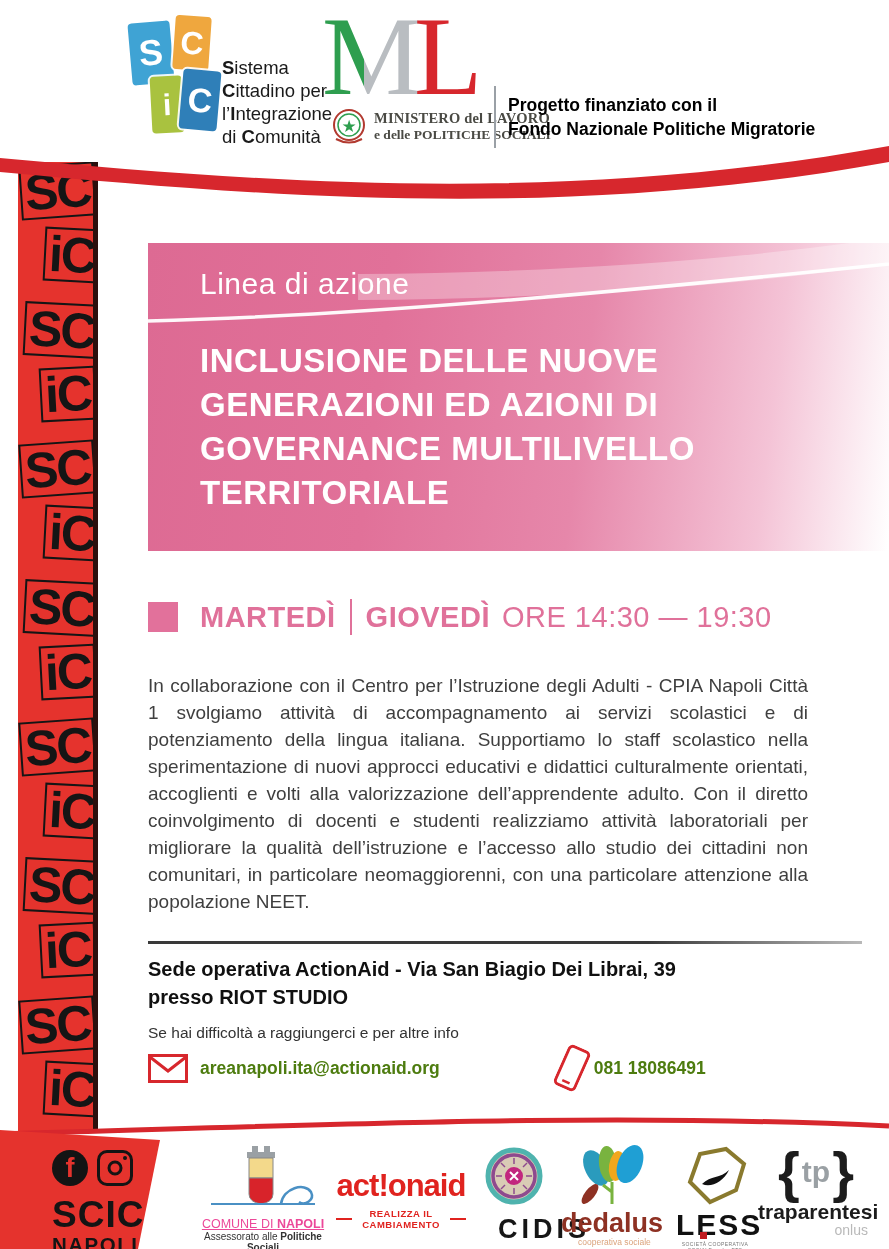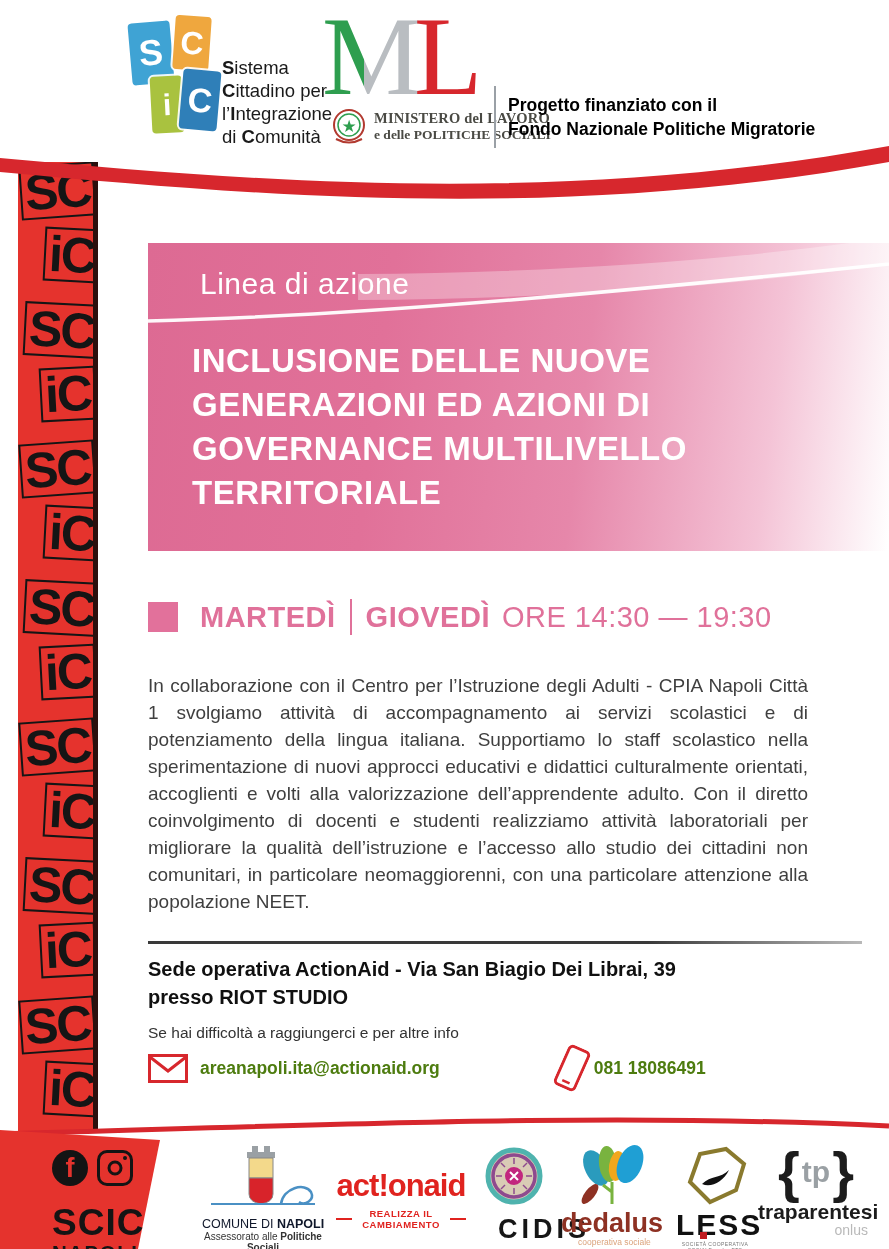--- a/index.html
+++ b/index.html
@@ -22,21 +22,21 @@
   .strip-unit{height:139px;position:relative;color:#151515;font-weight:bold;line-height:.92;}
   .su-a,.su-b{position:absolute;font-size:50px;letter-spacing:-2px;border:2px solid #151515;padding:2px 3px;background:transparent;}
   .su-a{left:2px;top:2px;transform:rotate(-4deg);}
   .su-b{left:26px;top:66px;transform:rotate(3deg);}
   .strip-unit:nth-child(even) .su-a{transform:rotate(3deg);left:6px;}
   .strip-unit:nth-child(even) .su-b{transform:rotate(-3deg);left:22px;}
   
   .banner{position:absolute;left:100px;top:243px;width:789px;height:308px;
           background:linear-gradient(97deg,#dd6a93 0%,#e17199 30%,#e687aa 55%,#f4c3d6 78%,#ffffff 94%);margin-left:48px;}
   .kicker{position:absolute;left:52px;top:24px;color:#fff;font-size:30px;font-weight:500;letter-spacing:.5px;}
-  .banner-title{position:absolute;left:44px;top:96px;color:#fff;font-size:33px;font-weight:800;
+  .banner-title{position:absolute;left:52px;top:96px;color:#fff;font-size:33px;font-weight:800;
                 line-height:44px;letter-spacing:.5px;}
   .banner svg{position:absolute;left:0;top:0;}
   
   .schedule{position:absolute;left:148px;top:599px;display:flex;align-items:center;color:#e0719a;}
   .sched-square{width:30px;height:30px;background:#e2719b;margin-right:22px;}
   .sched-day{font-size:29px;font-weight:800;letter-spacing:.5px;}
   .sched-sep{width:2px;height:36px;background:#e0719a;margin:0 14px;}
   .sched-time{font-size:29px;font-weight:400;margin-left:12px;letter-spacing:.5px;}
   
   .paragraph{position:absolute;left:148px;top:672px;width:660px;font-size:19px;line-height:27px;
@@ -54,24 +54,24 @@
   .red-poly{position:absolute;left:0;top:1120px;width:175px;height:129px;background:#e5332d;
             clip-path:polygon(0 10px,160px 20px,138px 129px,0 129px);}
   .social{position:absolute;left:52px;top:1150px;color:#141414;}
   .social-icons{display:flex;gap:9px;align-items:center;}
   .fb{width:36px;height:36px;border-radius:50%;background:#141414;display:flex;align-items:center;
       justify-content:center;color:#e5332d;font-weight:bold;font-size:27px;}
   .ig{width:36px;height:36px;border:3.5px solid #141414;border-radius:10px;position:relative;}
   .ig .lens{position:absolute;left:50%;top:50%;width:15px;height:15px;border:3.5px solid #141414;
             border-radius:50%;transform:translate(-50%,-50%);}
   .ig .dot{position:absolute;right:3px;top:3px;width:4px;height:4px;background:#141414;border-radius:50%;}
-  .social-top{font-size:37px;font-weight:900;letter-spacing:1px;margin-top:18px;line-height:1;}
+  .social-top{font-size:37px;font-weight:900;letter-spacing:1px;margin-top:10px;line-height:1;}
   .social-bottom{font-size:20.5px;font-weight:800;letter-spacing:1.5px;line-height:1.2;}
   .logo-block{position:absolute;text-align:center;}
-  .comune-t1{font-size:12.5px;color:#0f172a;margin-top:3px;}
+  .comune-t1{font-size:12.5px;color:#ec4899;margin-top:3px;text-decoration:underline;}
   .comune-t1 .b,.comune-t2 .b{font-weight:bold;}
   .comune-t2{font-size:10px;color:#333;}
   .aa-name{font-size:31px;font-weight:800;color:#e0231f;letter-spacing:-1px;}
   .aa-tag{font-size:9.5px;font-weight:bold;color:#e0231f;letter-spacing:.5px;margin-top:4px;
           display:flex;align-items:center;gap:4px;justify-content:center;}
   .aa-tag::before,.aa-tag::after{content:"";display:inline-block;width:26px;height:1.5px;background:#e0231f;}
   .cidis-name{font-size:27px;font-weight:600;color:#161616;letter-spacing:4px;margin-top:4px;margin-left:28px;}
   .ded-name{font-size:27px;font-weight:600;color:#8e3123;line-height:1;}
   .ded-tag{font-size:8.5px;color:#dba37c;text-align:left;margin-left:26px;}
   .less-name{font-size:30px;font-weight:900;color:#111;letter-spacing:2px;line-height:1;position:relative;}

